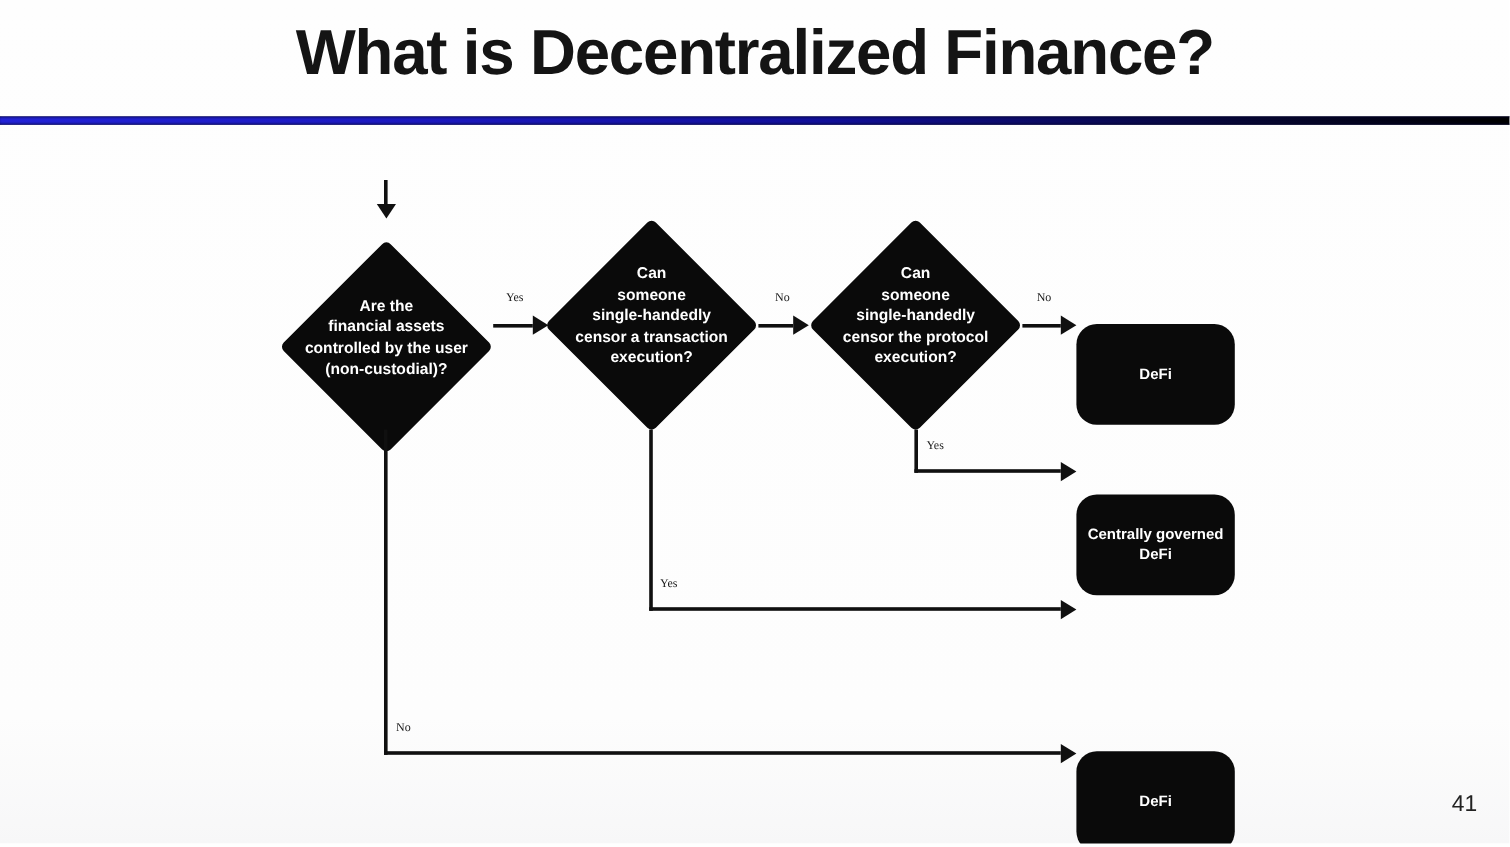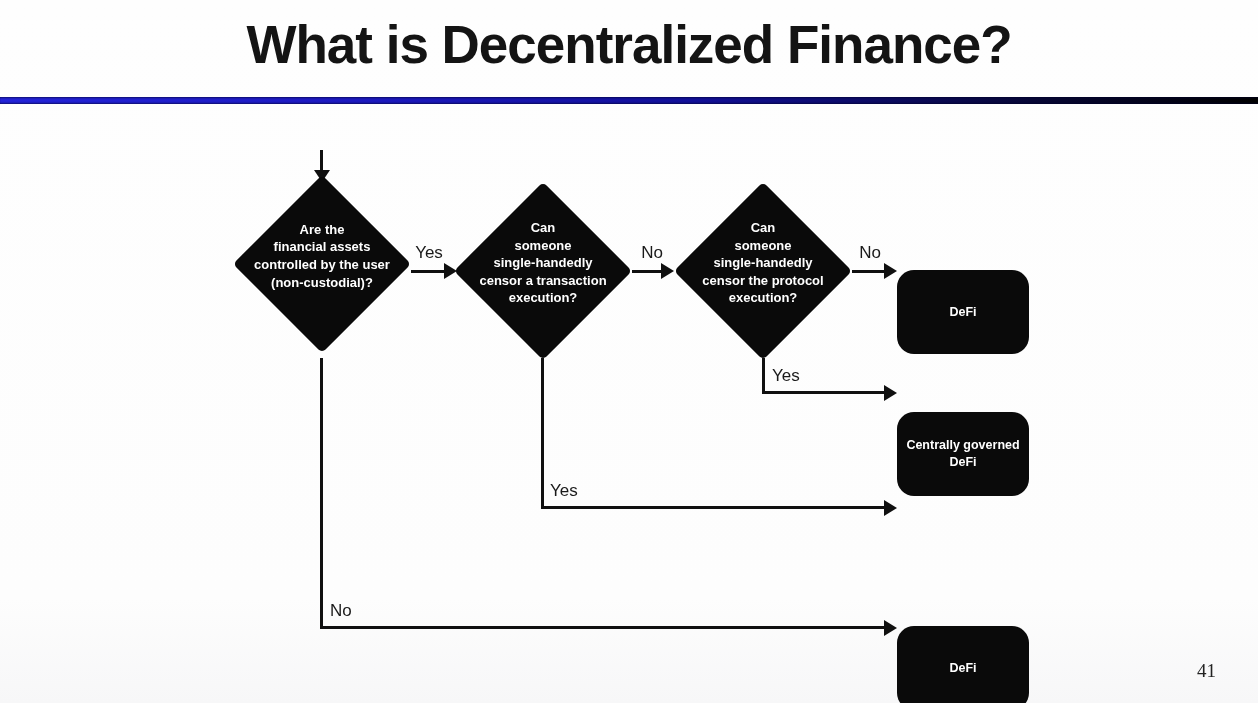--- a/index.html
+++ b/index.html
@@ -31,38 +31,38 @@
     display:flex;align-items:center;justify-content:center;}
   .diamond-shape{position:absolute;left:50%;top:50%;width:126px;height:126px;
     transform:translate(-50%,-50%) rotate(45deg);
     background:#0a0a0a;border-radius:5px;}
   .node-label{position:relative;color:#ffffff;font-weight:700;font-size:13px;
     line-height:1.35;text-align:center;white-space:pre-line;width:172px;}
   .diamond .node-label{top:-8px;}
   .box{position:absolute;width:132px;height:84px;background:#0a0a0a;border-radius:17px;
     display:flex;align-items:center;justify-content:center;margin-top:40px;}
   .box .node-label{width:128px;font-size:12.5px;}
-  .edge-label{position:absolute;font-size:17px;color:#1a1a1a;white-space:nowrap;}
+  .edge-label{position:absolute;font-size:10px;color:#1a1a1a;white-space:nowrap;font-family:Liberation Serif, serif;}
   .edge-label.center{width:44px;text-align:center;}
-  .page-number{position:absolute;right:42px;top:660px;font-size:19px;color:#222222;font-family:Liberation Serif, serif;}
+  .page-number{position:absolute;right:27px;top:660px;font-size:19px;color:#222222;}
 </style>
 </head>
 <body>
 
 <div class="slide">
 
   <h1 class="title">What is Decentralized Finance?</h1>
   <div class="divider"></div>
 
   <div class="chart">
 
     <div class="vline" style="left:320px;top:150px;height:21px"></div>
     <div class="arr-down" style="left:314px;top:170px"></div>
 
-    <div class="diamond" style="left:233px;top:175px">
+    <div class="diamond" style="left:233px;top:200px">
       <div class="diamond-shape"></div>
       <div class="node-label">Are the
 financial assets
 controlled by the user
 (non-custodial)?</div>
     </div>
     <div class="diamond" style="left:454px;top:182px">
       <div class="diamond-shape"></div>
       <div class="node-label">Can
 someone

